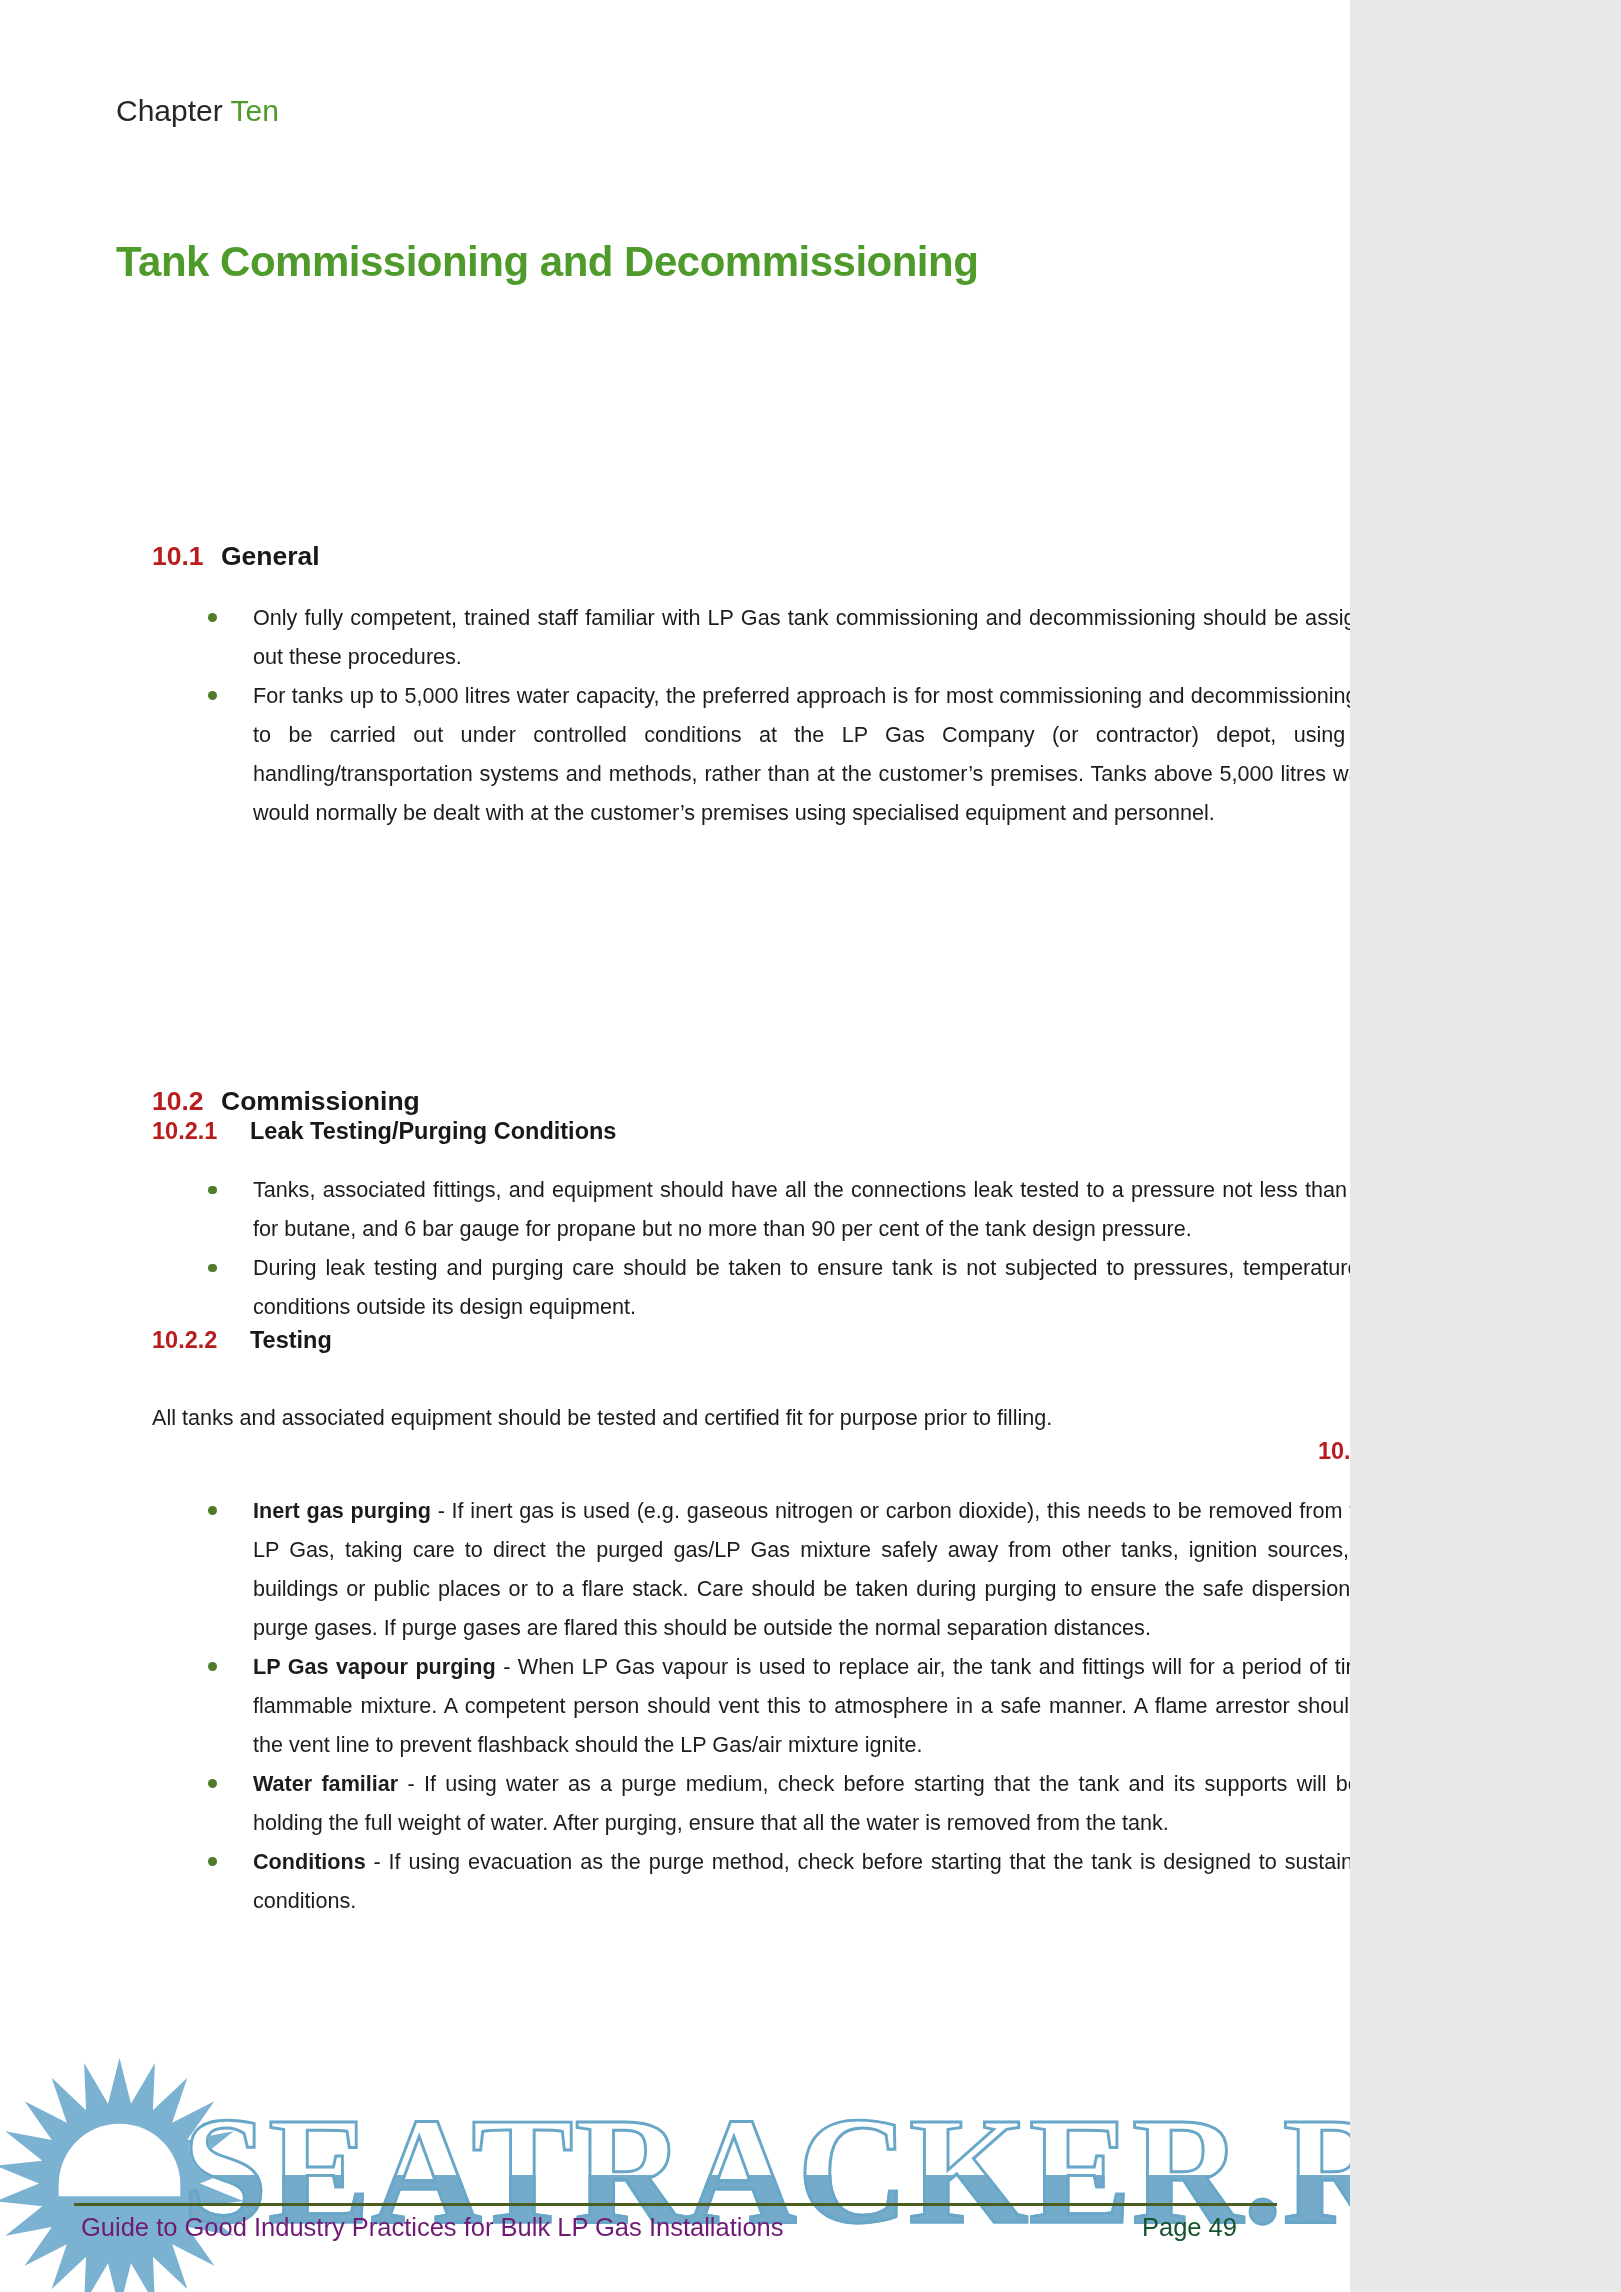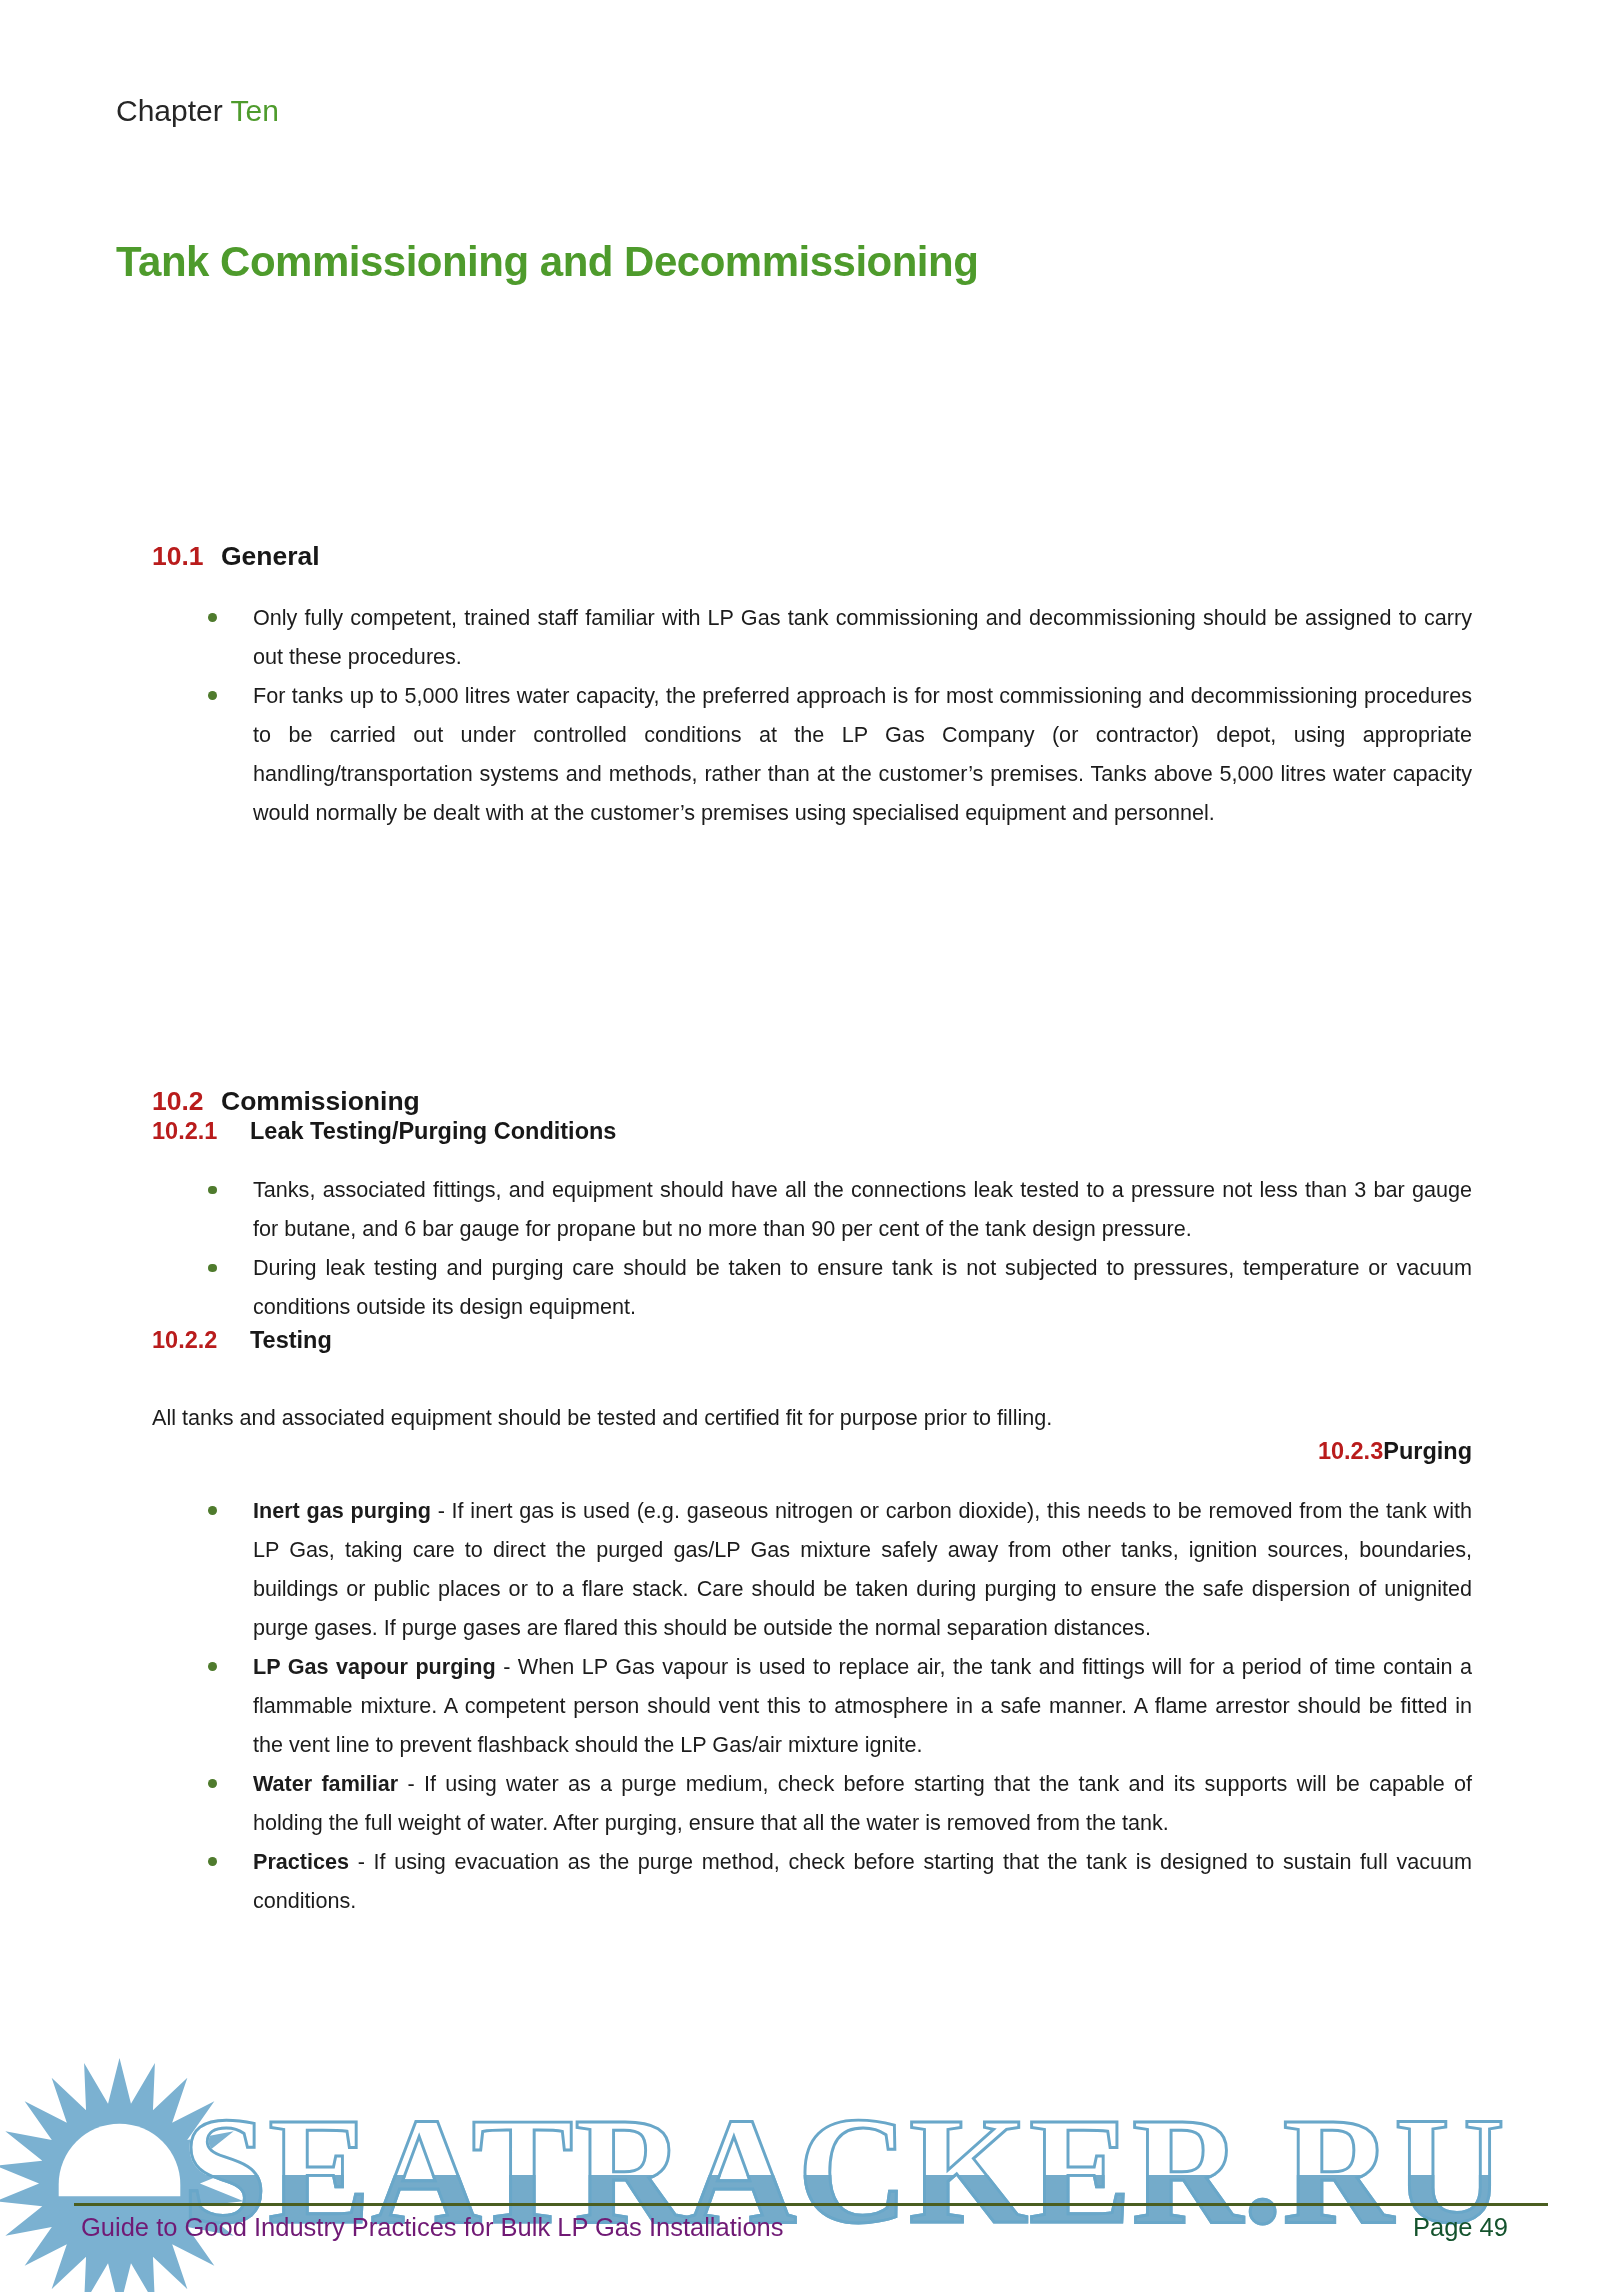--- a/index.html
+++ b/index.html
@@ -1,18 +1,18 @@
 <!DOCTYPE html>
 <html><head>
 <meta charset="utf-8">
 <style>
   html,body{margin:0;padding:0;background:#e8e8e8;}
   .page{
     position:relative;
-    width:1621px;height:2293px;
+    width:1350px;height:2293px;
     background:#ffffff;
     overflow:hidden;
     font-family:"Liberation Sans", sans-serif;
     color:#1c1c1c;
   }
   .content{
     position:absolute;
     left:152px;
     width:1320px;
     top:0;
@@ -177,21 +177,21 @@
 
     <h3 class="sec h3-1023">
       <span class="num">10.2.3</span><span>Purging</span>
     </h3>
 
 
     <ul class="blist blist-purge">
       <li><span class="dot"></span><span class="lead">Inert gas purging</span><span> - If inert gas is used (e.g. gaseous nitrogen or carbon dioxide), this needs to be removed from the tank with LP Gas, taking care to direct the purged gas/LP Gas mixture safely away from other tanks, ignition sources, boundaries, buildings or public places or to a flare stack. Care should be taken during purging to ensure the safe dispersion of unignited purge gases. If purge gases are flared this should be outside the normal separation distances.</span></li>
       <li><span class="dot"></span><span class="lead">LP Gas vapour purging</span><span> - When LP Gas vapour is used to replace air, the tank and fittings will for a period of time contain a flammable mixture. A competent person should vent this to atmosphere in a safe manner. A flame arrestor should be fitted in the vent line to prevent flashback should the LP Gas/air mixture ignite.</span></li>
       <li><span class="dot"></span><span class="lead">Water familiar</span><span> - If using water as a purge medium, check before starting that the tank and its supports will be capable of holding the full weight of water. After purging, ensure that all the water is removed from the tank.</span></li>
-      <li><span class="dot"></span><span class="lead">Practices</span><span> - If using evacuation as the purge method, check before starting that the tank is designed to sustain full vacuum conditions.</span></li>
+      <li><span class="dot"></span><span class="lead">Conditions</span><span> - If using evacuation as the purge method, check before starting that the tank is designed to sustain full vacuum conditions.</span></li>
     </ul>
 
   </div>
 
   <svg class="sun" viewBox="0 0 260 260">
     <polygon id="sunburst" fill="#7bb1d1" points="130.0,2.0 141.7,48.8 166.1,7.2 164.1,55.4 199.2,22.3 183.7,68.0 226.7,46.2 199.0,85.7 246.4,76.8 208.7,106.9 256.7,111.8 212.0,130.0 256.7,148.2 208.7,153.1 246.4,183.2 199.0,174.3 226.7,213.8 183.7,192.0 199.2,237.7 164.1,204.6 166.1,252.8 141.7,211.2 130.0,258.0 118.3,211.2 93.9,252.8 95.9,204.6 60.8,237.7 76.3,192.0 33.3,213.8 61.0,174.3 13.6,183.2 51.3,153.1 3.3,148.2 48.0,130.0 3.3,111.8 51.3,106.9 13.6,76.8 61.0,85.7 33.3,46.2 76.3,68.0 60.8,22.3 95.9,55.4 93.9,7.2 118.3,48.8"></polygon>
     <path d="M 68 131 A 62 62 0 0 1 192 131 L 192 143 L 68 143 Z" fill="#ffffff"></path>
   </svg>
 
   <div class="watermark">SEATRACKER.RU</div>

